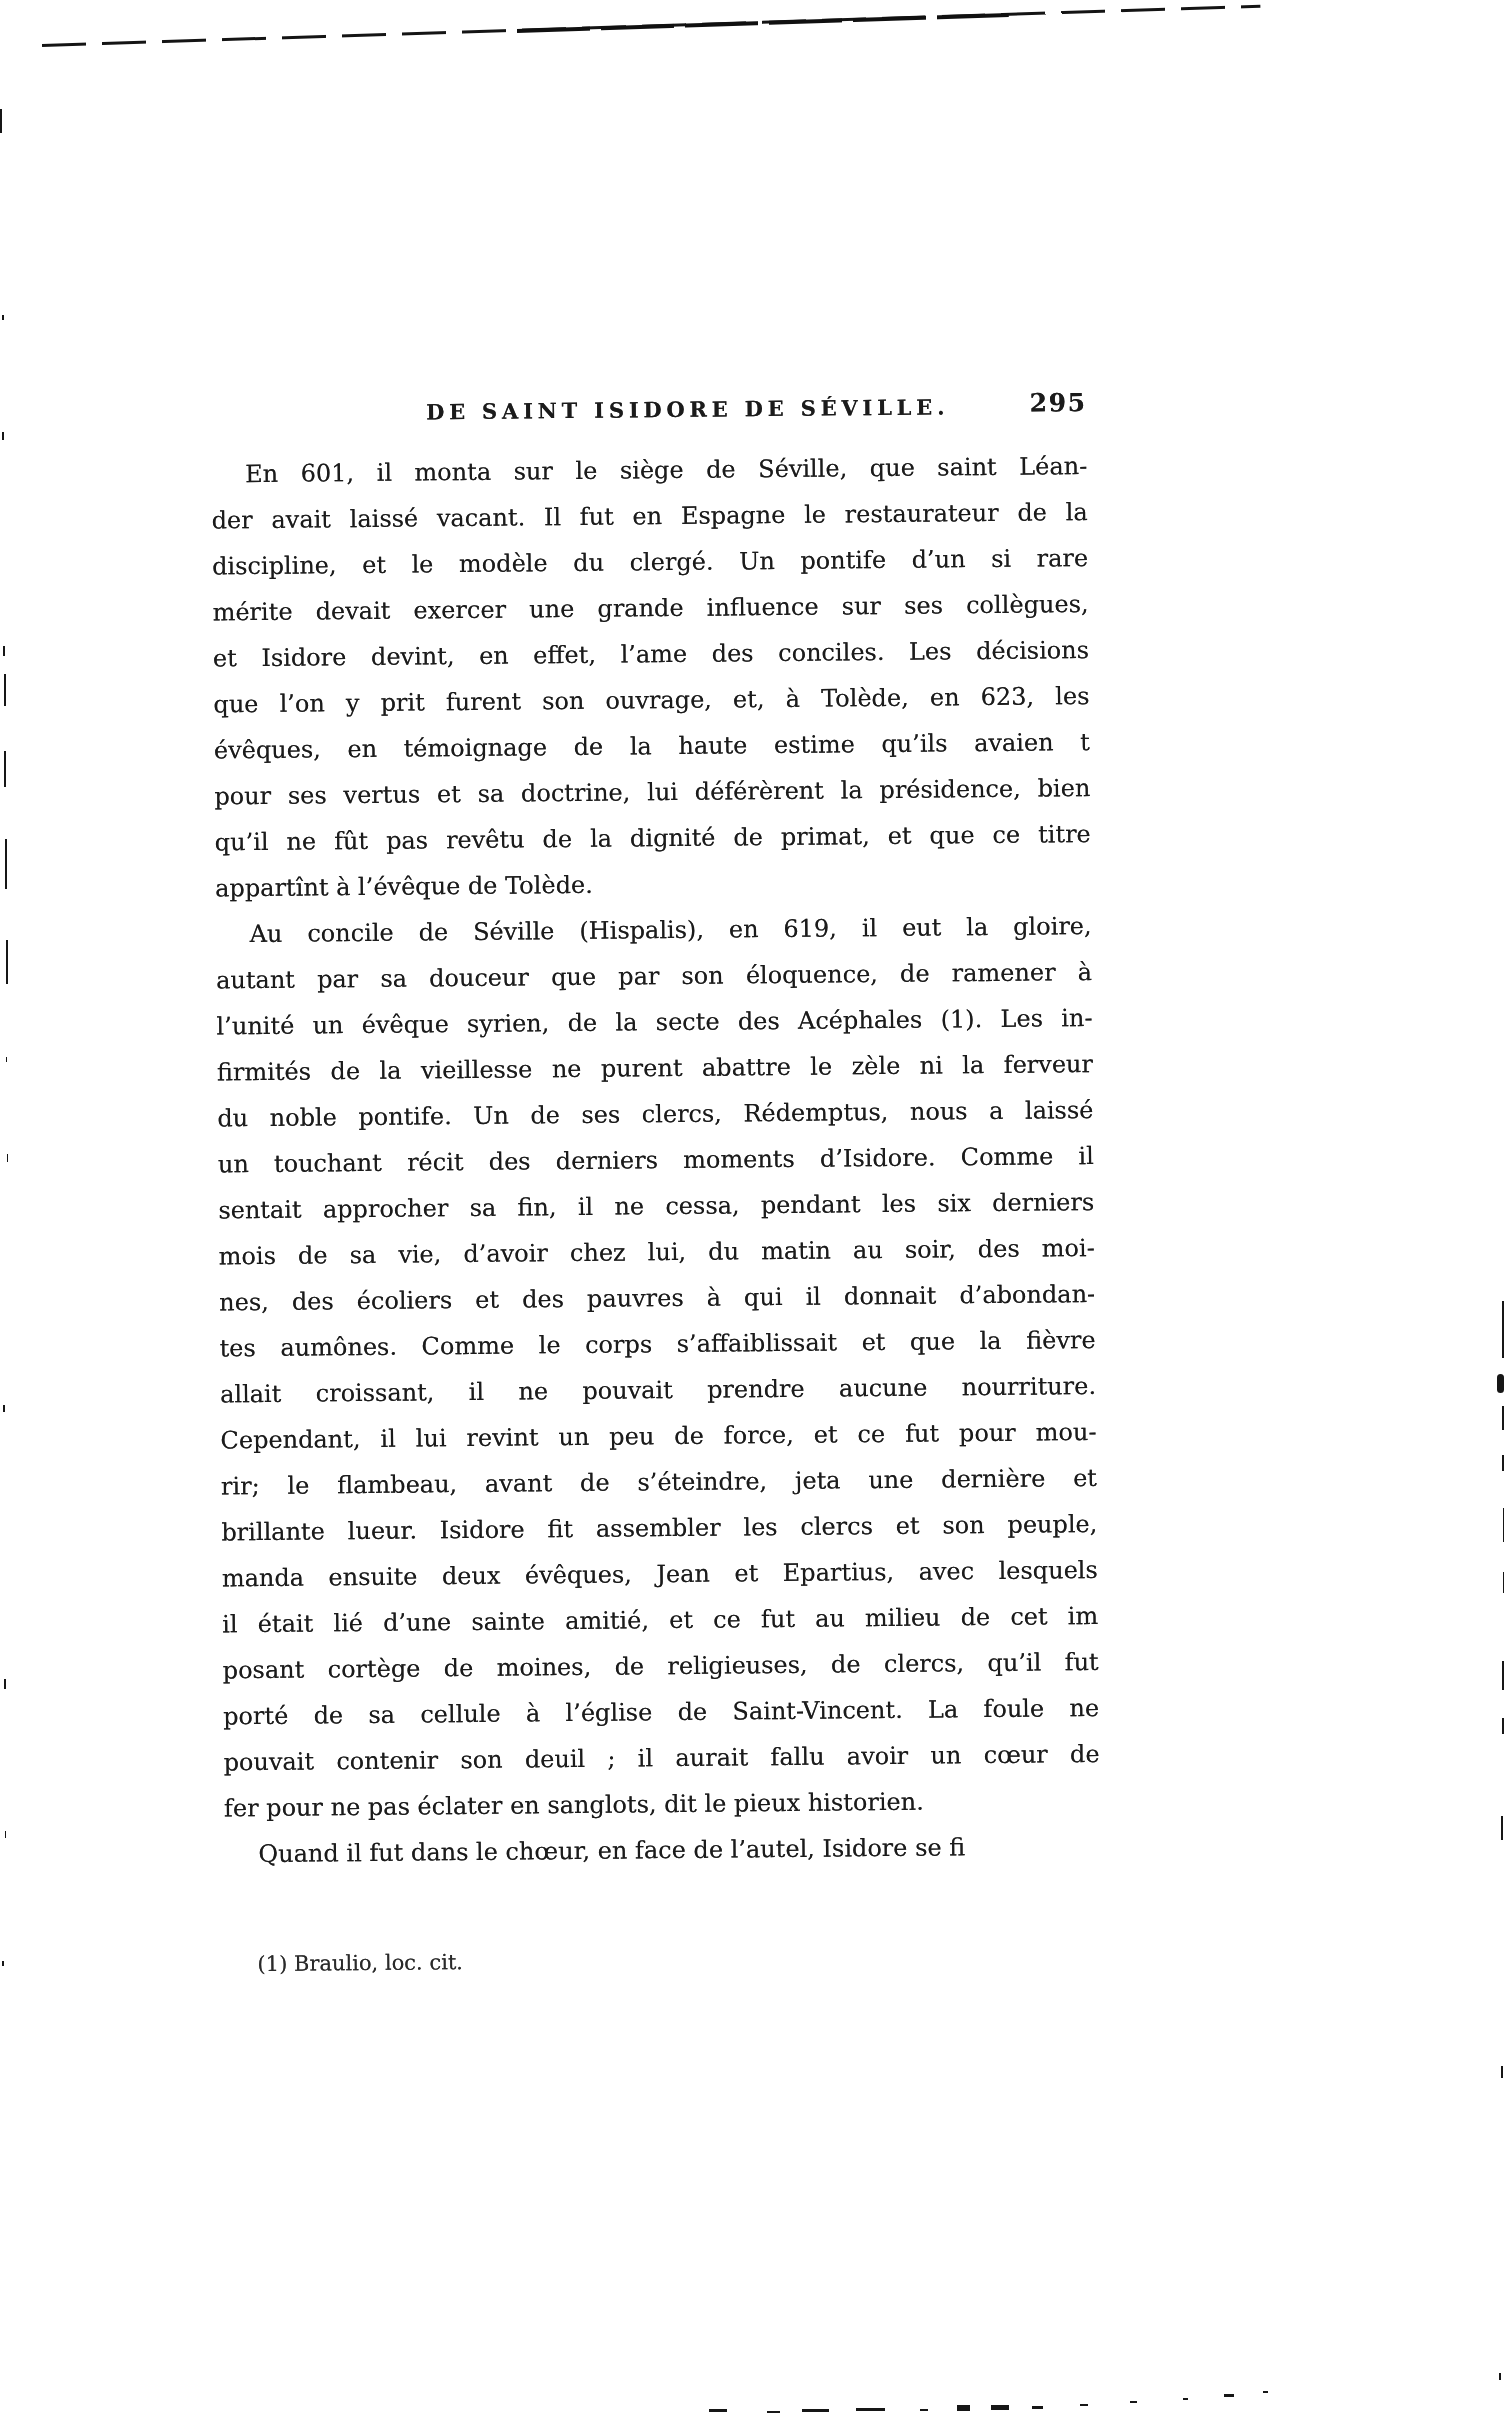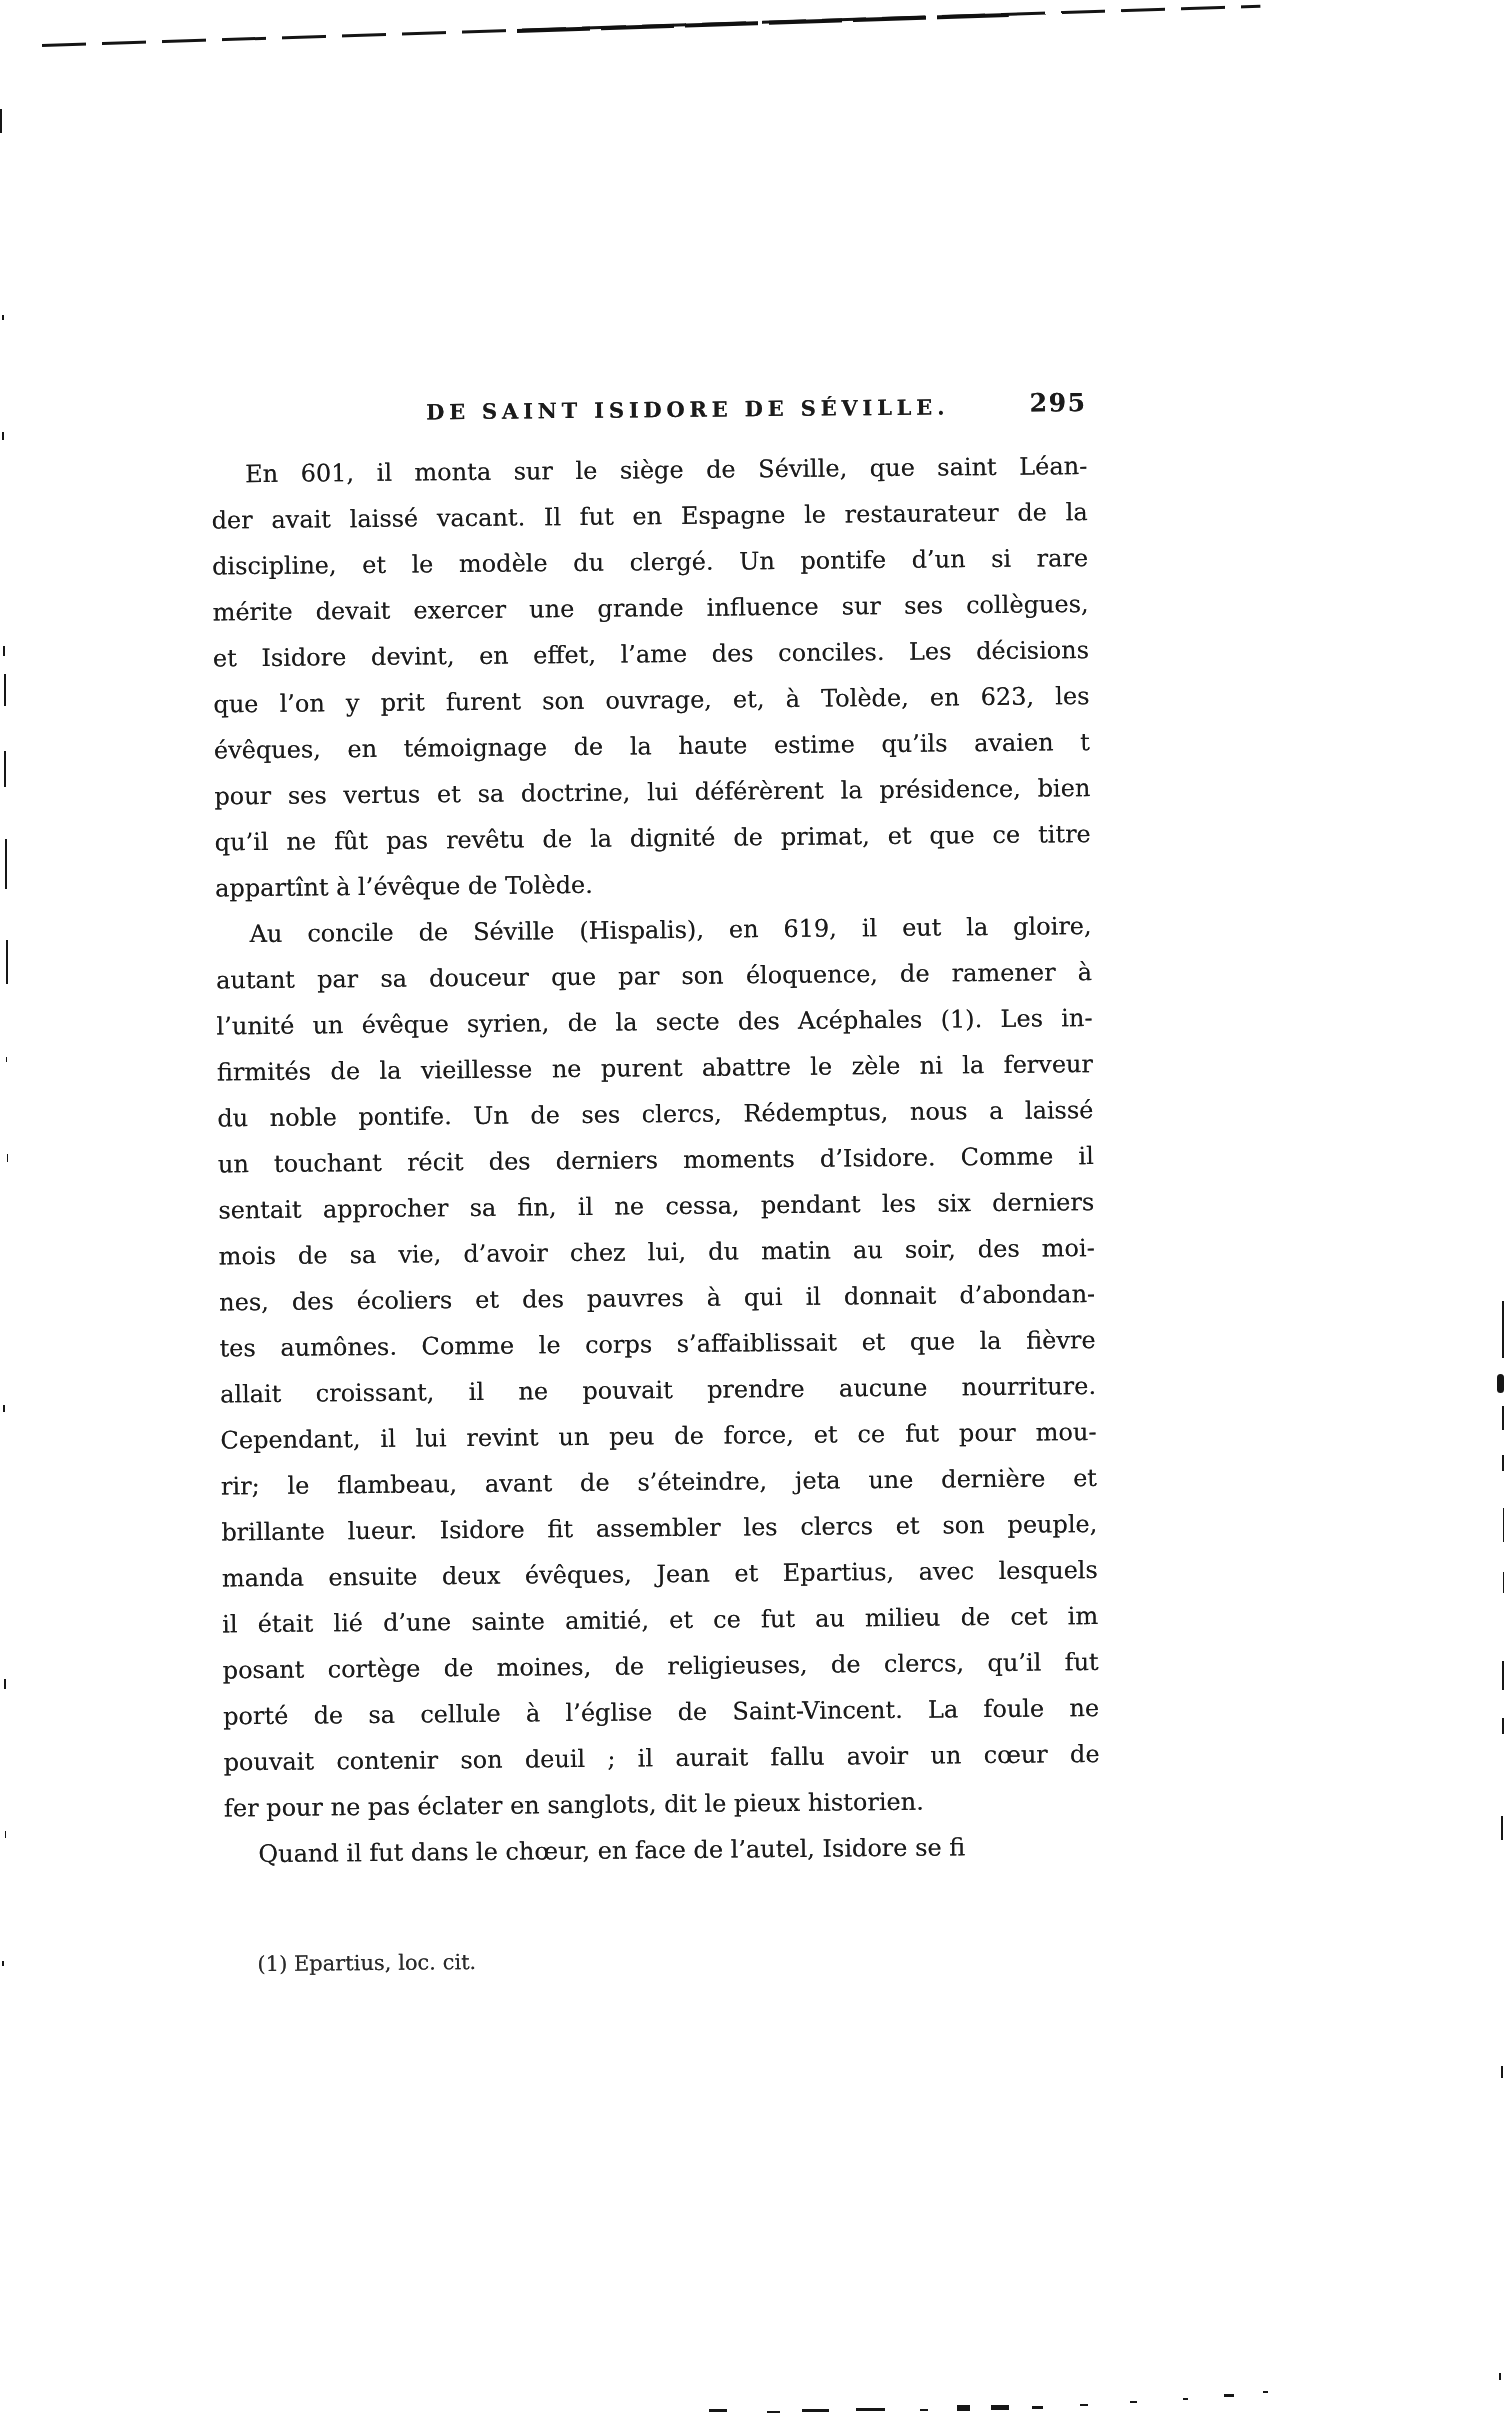--- a/index.html
+++ b/index.html
@@ -156,16 +156,16 @@
       <div class="line fill">brillante lueur. Isidore fit assembler les clercs et son peuple,</div>
       <div class="line fill">manda ensuite deux évêques, Jean et Epartius, avec lesquels</div>
       <div class="line fill">il était lié d’une sainte amitié, et ce fut au milieu de cet im</div>
       <div class="line fill">posant cortège de moines, de religieuses, de clercs, qu’il fut</div>
       <div class="line fill">porté de sa cellule à l’église de Saint-Vincent. La foule ne</div>
       <div class="line fill">pouvait contenir son deuil ; il aurait fallu avoir un cœur de</div>
       <div class="line">fer pour ne pas éclater en sanglots, dit le pieux historien.</div>
       <div class="line indent">Quand il fut dans le chœur, en face de l’autel, Isidore se fi</div>
     </div>
   <div class="footnote">
-    <span>(1)</span><span> Epartius, </span><span class="it">loc. cit.</span>
+    <span>(1)</span><span> Braulio, </span><span class="it">loc. cit.</span>
   </div>
 </div>
 
 
 </body></html>

